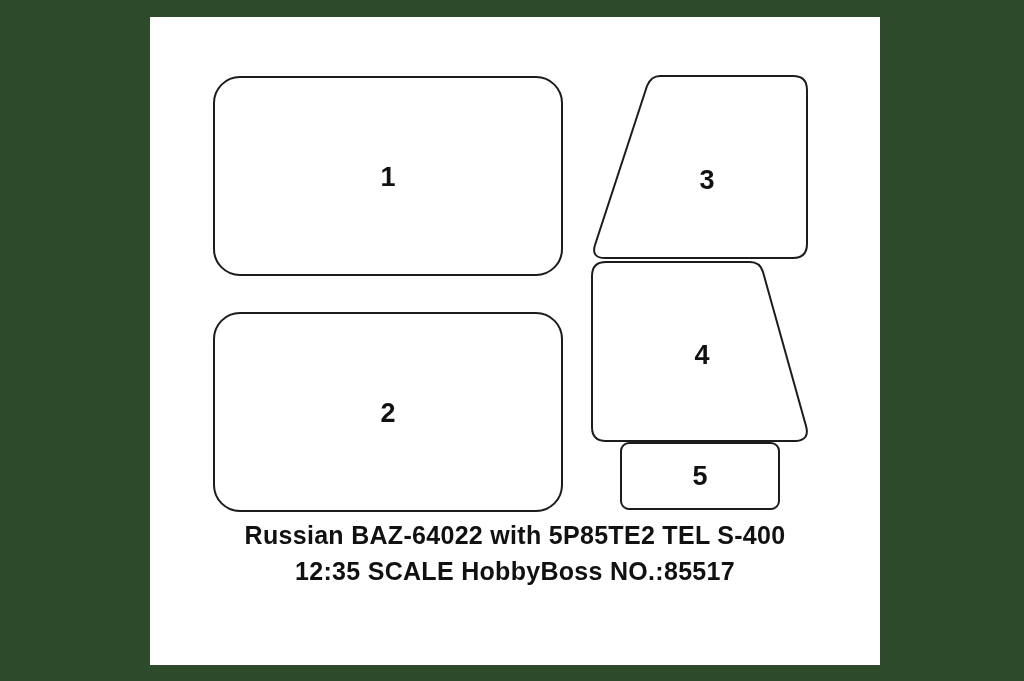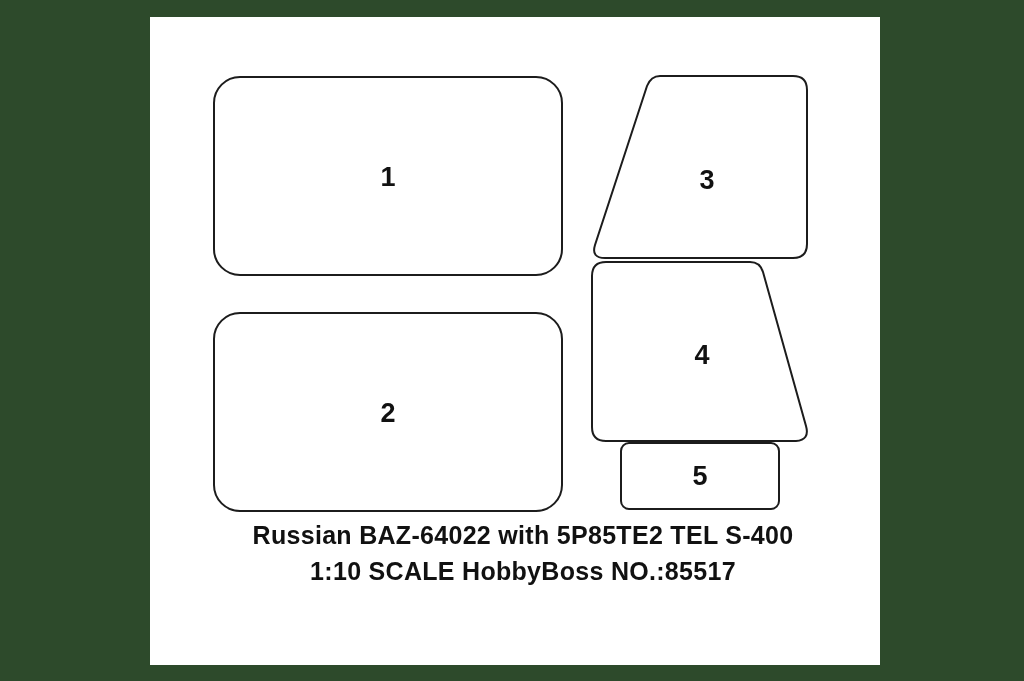--- a/index.html
+++ b/index.html
@@ -66,21 +66,20 @@
   #part-5 { left: 470px; top: 425px; width: 160px; height: 68px; }
   #part-5 .part-number { left: 0; top: 21px; width: 160px; }
 
   #caption {
     position: absolute;
     left: 0;
     top: 500px;
     width: 730px;
     text-align: center;
     color: #111111;
-    padding-left: 8px;
   }
   #caption .caption-line {
     font-family: "Liberation Sans", sans-serif;
     font-weight: 700;
     font-size: 25px;
     letter-spacing: 0.3px;
     line-height: 1.45;
     white-space: nowrap;
   }
 </style>
@@ -120,17 +119,17 @@
 
     <div class="part" id="part-5">
       <svg width="160" height="68" viewBox="0 0 160 68" aria-hidden="true">
         <rect class="part-outline" x="1" y="1" width="158" height="66" rx="8" ry="8"></rect>
       </svg>
       <div class="part-number">5</div>
     </div>
 
     <div id="caption">
       <div class="caption-line">Russian BAZ-64022 with 5P85TE2 TEL S-400</div>
-      <div class="caption-line">1:10 SCALE  HobbyBoss NO.:85517</div>
+      <div class="caption-line">12:35 SCALE  HobbyBoss NO.:85517</div>
     </div>
 
   </div>
 </div>
 
 </body></html>

